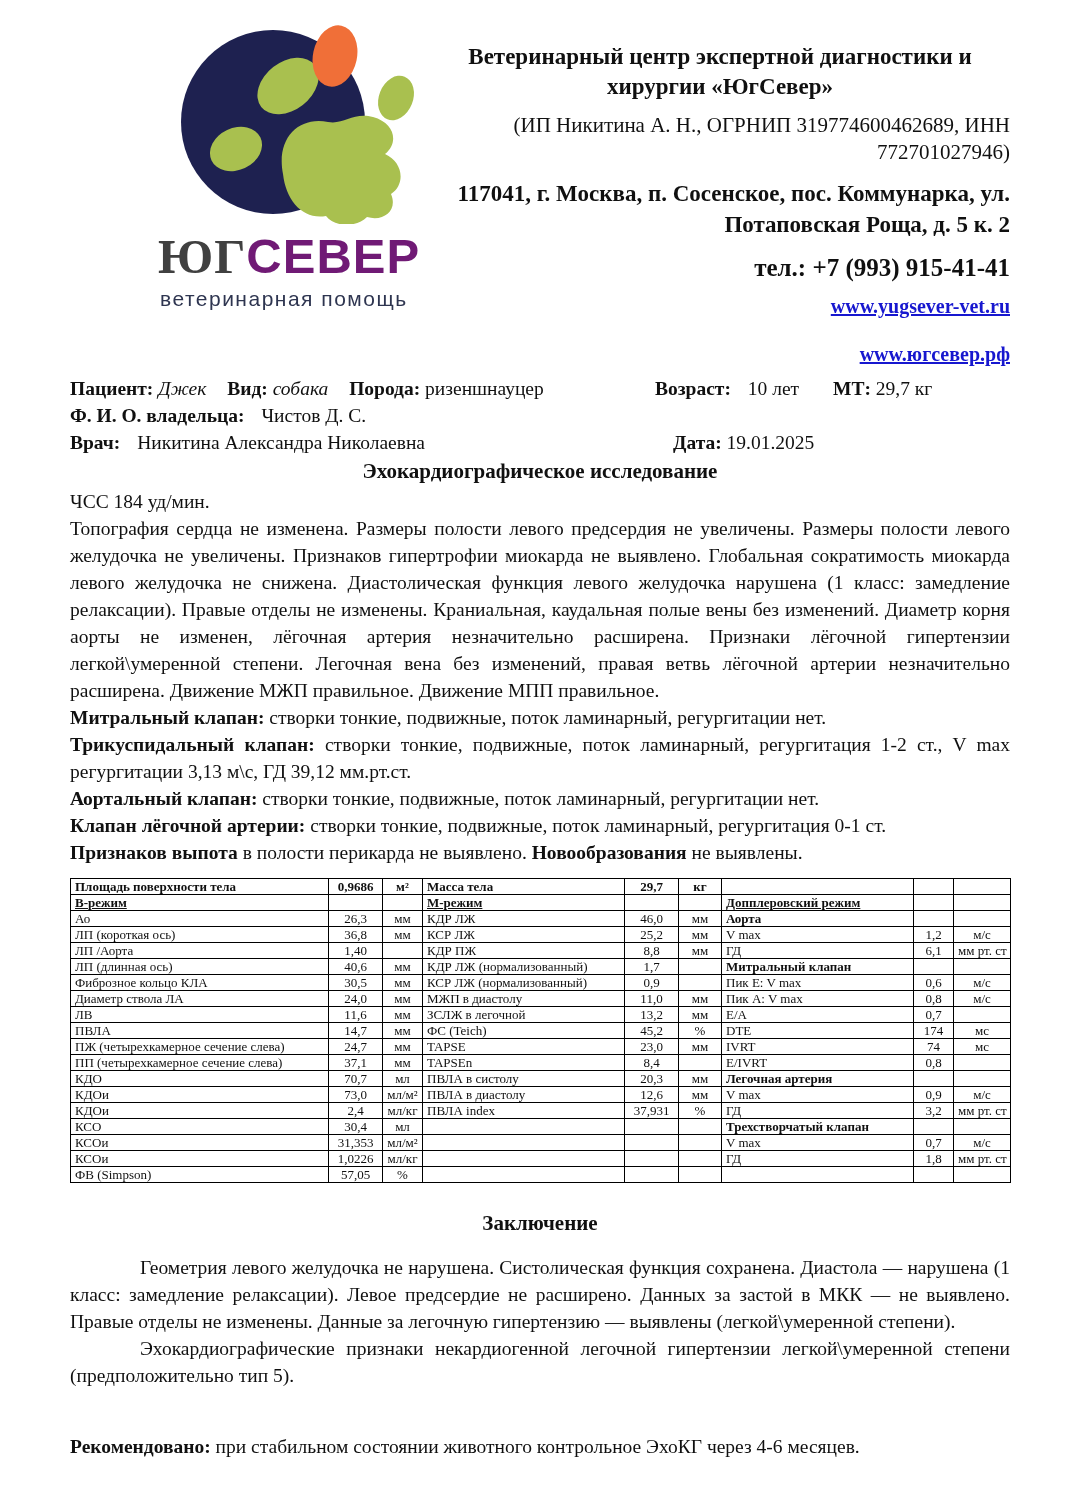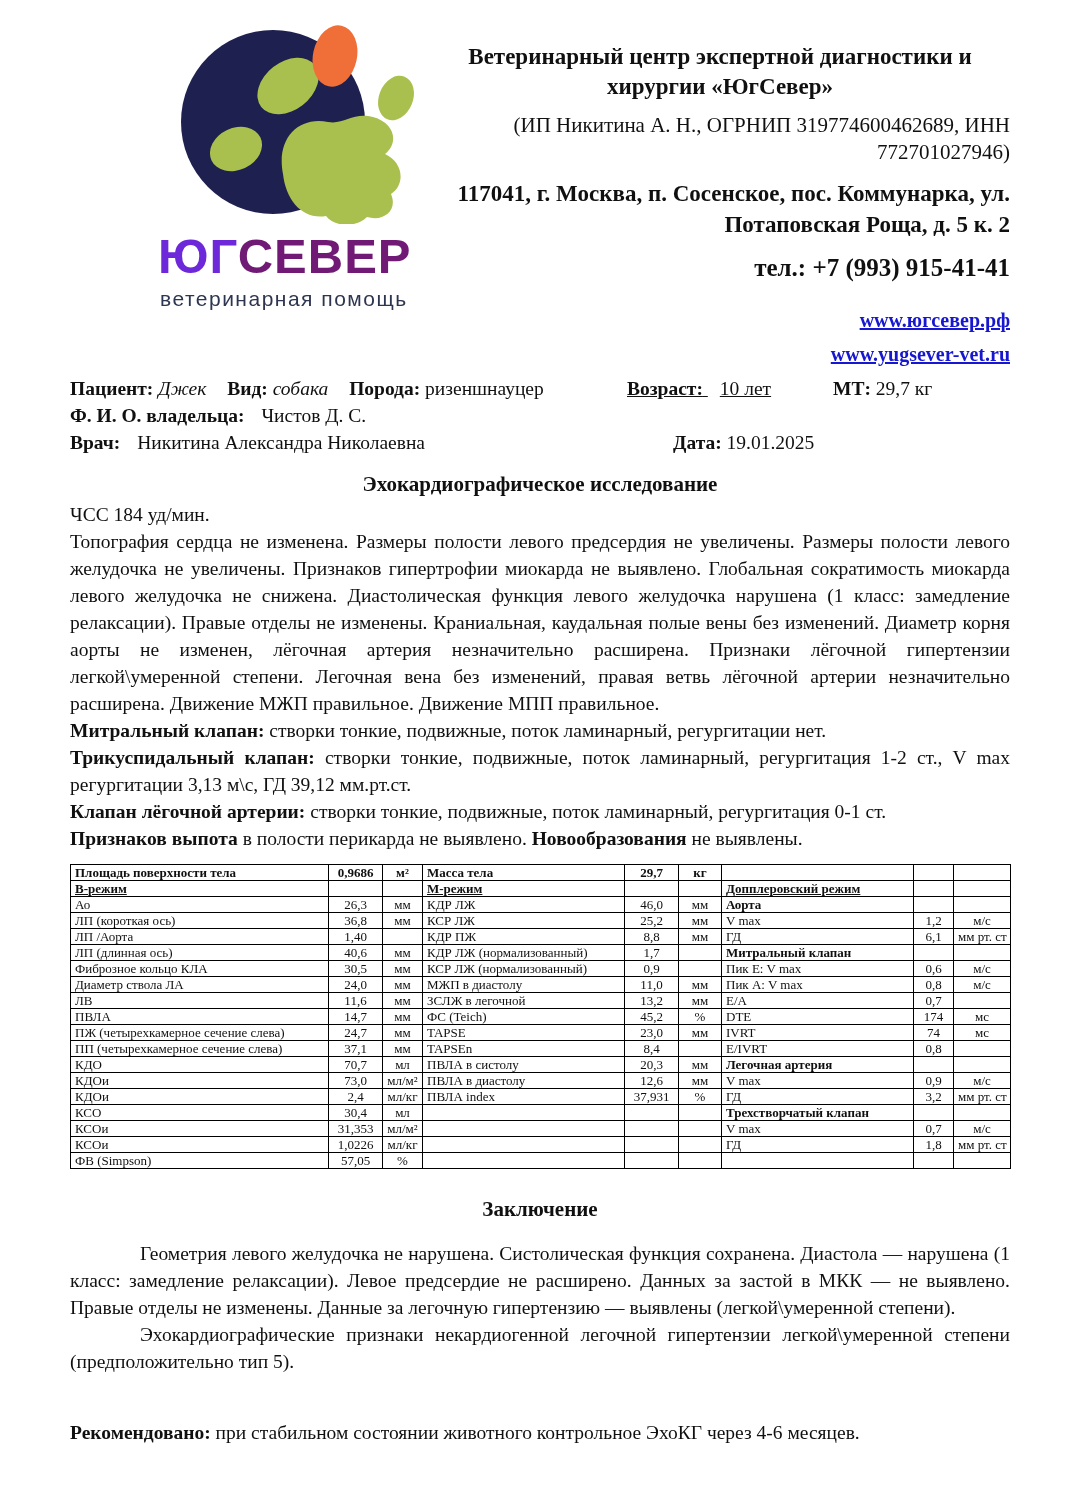--- a/index.html
+++ b/index.html
@@ -10,44 +10,44 @@
     font-family:"Liberation Serif", serif;
     position:relative;overflow:hidden;margin:0 auto;
   }
   
   .header{display:flex;}
   .logo-block{width:360px;flex:0 0 360px;}
   .paw-wrap{padding-left:78px;padding-top:8px;}
   .brand{margin-left:88px;margin-top:4px;
     font-family:"Liberation Sans", sans-serif;font-weight:bold;
     font-size:49px;letter-spacing:1px;line-height:1;}
-  .brand .yug{color:#6d28d9;}
+  .brand .yug{color:#404040;font-family:Liberation Serif, serif;}
   .brand .sever{color:#701a75;}
   .tagline{margin-left:90px;margin-top:6px;
     font-family:"Liberation Sans", sans-serif;color:#2e3550;
     font-size:21px;letter-spacing:1.5px;}
   .clinic-block{flex:1;padding-top:26px;line-height:1.3;}
   .clinic-title{font-size:23px;font-weight:bold;text-align:center;}
   .clinic-reg{font-size:21px;text-align:right;margin-top:10px;}
   .clinic-address{font-size:23px;font-weight:bold;text-align:right;margin-top:12px;line-height:1.35;}
   .clinic-phone{font-size:25px;font-weight:bold;text-align:right;margin-top:12px;}
   .clinic-link{font-size:20px;font-weight:bold;text-align:right;margin-top:8px;}
   .clinic-link a{color:#1717cf;text-decoration:underline;}
   .clinic-link.second{margin-top:22px;}
   
   .patient{margin-top:8px;font-size:19.5px;line-height:27px;}
   .patient .line{position:relative;}
   .lbl{font-weight:bold;}
   .sp{margin-right:16px;font-style:italic;}
-  .abs1{position:absolute;left:557px;top:0;text-decoration:underline;}
+  .abs1{position:absolute;left:585px;top:0;}
   .abs2{position:absolute;left:763px;top:0;}
   .abs3{position:absolute;left:603px;top:0;}
   .gap-val{margin-left:12px;}
   
-  .section-title{font-size:21px;font-weight:bold;text-align:center;margin-top:16px;}
+  .section-title{font-size:21px;font-weight:bold;text-align:center;margin-top:3px;}
   .body-text{margin-top:4px;}
   .body-text p{margin:0;font-size:19.5px;line-height:27px;text-align:justify;}
   
   table.meas{width:100%;border-collapse:collapse;table-layout:fixed;margin-top:12px;
     font-size:13px;}
   table.meas td{border:1px solid #000;height:15px;line-height:15px;
     padding:0 4px;white-space:nowrap;overflow:hidden;}
   td.cL{text-align:left;}
   td.cC{text-align:center;padding:0 1px;}
   td.b{font-weight:bold;}
@@ -80,25 +80,25 @@
         <span class="yug">ЮГ</span><span class="sever">СЕВЕР</span>
       </div>
       <div class="tagline">ветеринарная помощь</div>
     </div>
 
     <div class="clinic-block">
       <div class="clinic-title">Ветеринарный центр экспертной диагностики и хирургии «ЮгСевер»</div>
       <div class="clinic-reg">(ИП Никитина А. Н., ОГРНИП 319774600462689, ИНН 772701027946)</div>
       <div class="clinic-address">117041, г. Москва, п. Сосенское, пос. Коммунарка, ул. Потаповская Роща, д. 5 к. 2</div>
       <div class="clinic-phone">тел.: +7 (993) 915-41-41</div>
+      <div class="clinic-link">
+        <a href="#">www.yugsever-vet.ru</a>
+      </div>
       <div class="clinic-link second">
         <a href="#">www.югсевер.рф</a>
-      </div>
-      <div class="clinic-link">
-        <a href="#">www.yugsever-vet.ru</a>
       </div>
     </div>
   </div>
 
   <div class="patient">
     <div class="line">
       <span class="lbl">Пациент:</span>
       <span class="sp">Джек</span>
       <span class="lbl">Вид:</span>
       <span class="sp">собака</span>
@@ -126,20 +126,21 @@
       </span>
     </div>
   </div>
 
   <div class="section-title">Эхокардиографическое исследование</div>
   <div class="body-text">
       <p><span>ЧСС 184 уд/мин.</span></p>
       <p><span>Топография сердца не изменена. Размеры полости левого предсердия не увеличены. Размеры полости левого желудочка не увеличены. Признаков гипертрофии миокарда не выявлено. Глобальная сократимость миокарда левого желудочка не снижена. Диастолическая функция левого желудочка нарушена (1 класс: замедление релаксации). Правые отделы не изменены. Краниальная, каудальная полые вены без изменений. Диаметр корня аорты не изменен, лёгочная артерия незначительно расширена. Признаки лёгочной гипертензии легкой\умеренной степени. Легочная вена без изменений, правая ветвь лёгочной артерии незначительно расширена. Движение МЖП правильное. Движение МПП правильное.</span></p>
       <p><span style="font-weight: bold;">Митральный клапан:</span><span> створки тонкие, подвижные, поток ламинарный, регургитации нет.</span></p>
       <p><span style="font-weight: bold;">Трикуспидальный клапан:</span><span> створки тонкие, подвижные, поток ламинарный, регургитация 1-2 ст., V max регургитации 3,13 м\с, ГД 39,12 мм.рт.ст.</span></p>
+      <p><span style="font-weight: bold;">Аортальный клапан:</span><span> створки тонкие, подвижные, поток ламинарный, регургитации нет.</span></p>
       <p><span style="font-weight: bold;">Клапан лёгочной артерии:</span><span> створки тонкие, подвижные, поток ламинарный, регургитация 0-1 ст.</span></p>
       <p><span style="font-weight: bold;">Признаков выпота</span><span> в полости перикарда не выявлено. </span><span style="font-weight: bold;">Новообразования</span><span> не выявлены.</span></p>
     </div>
 
   <table class="meas">
     <colgroup>
       <col style="width:258px">
         <col style="width:54px">
         <col style="width:40px">
       <col style="width:202px">

